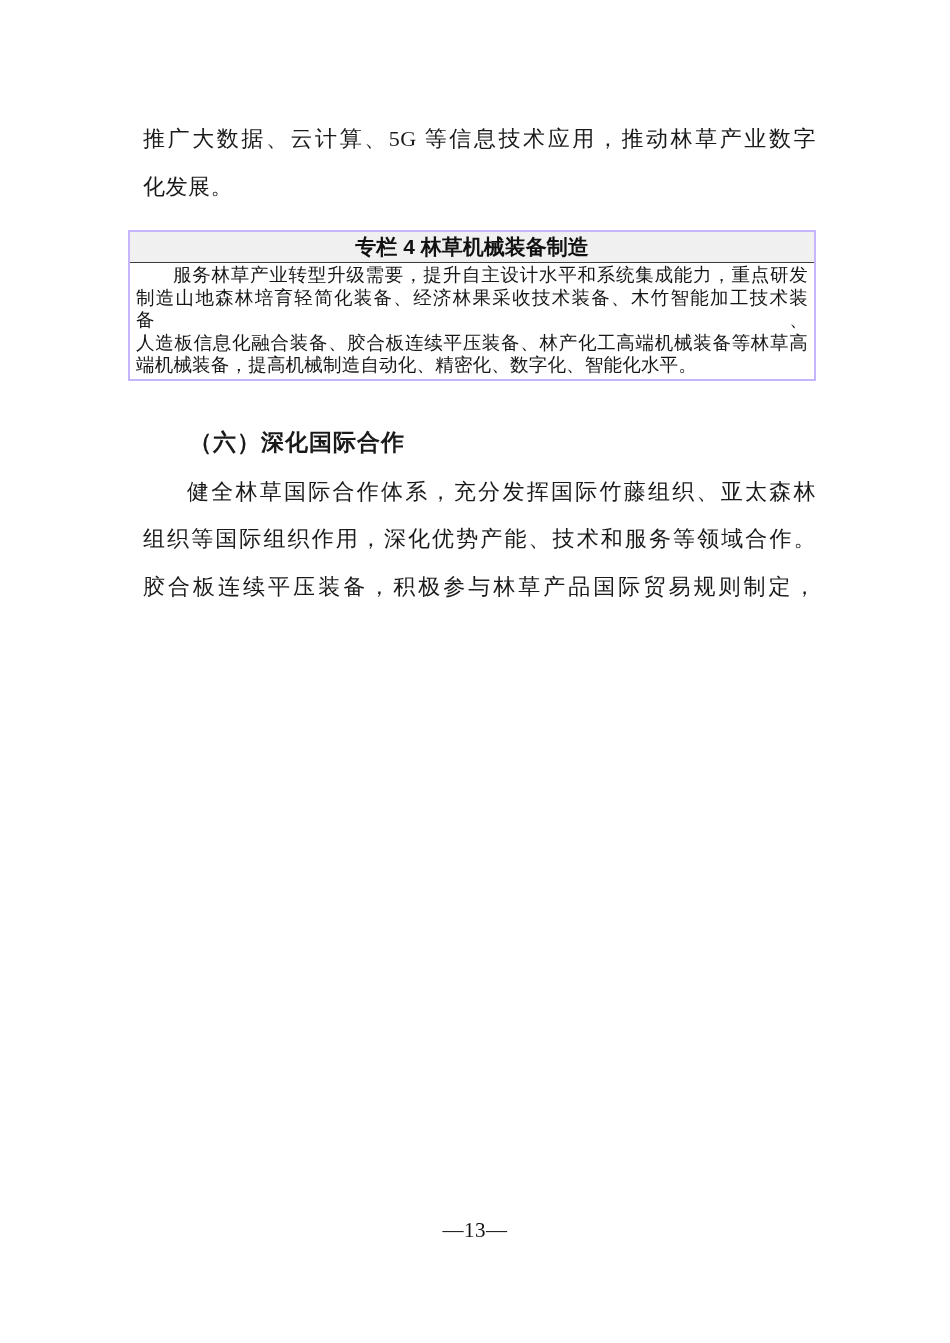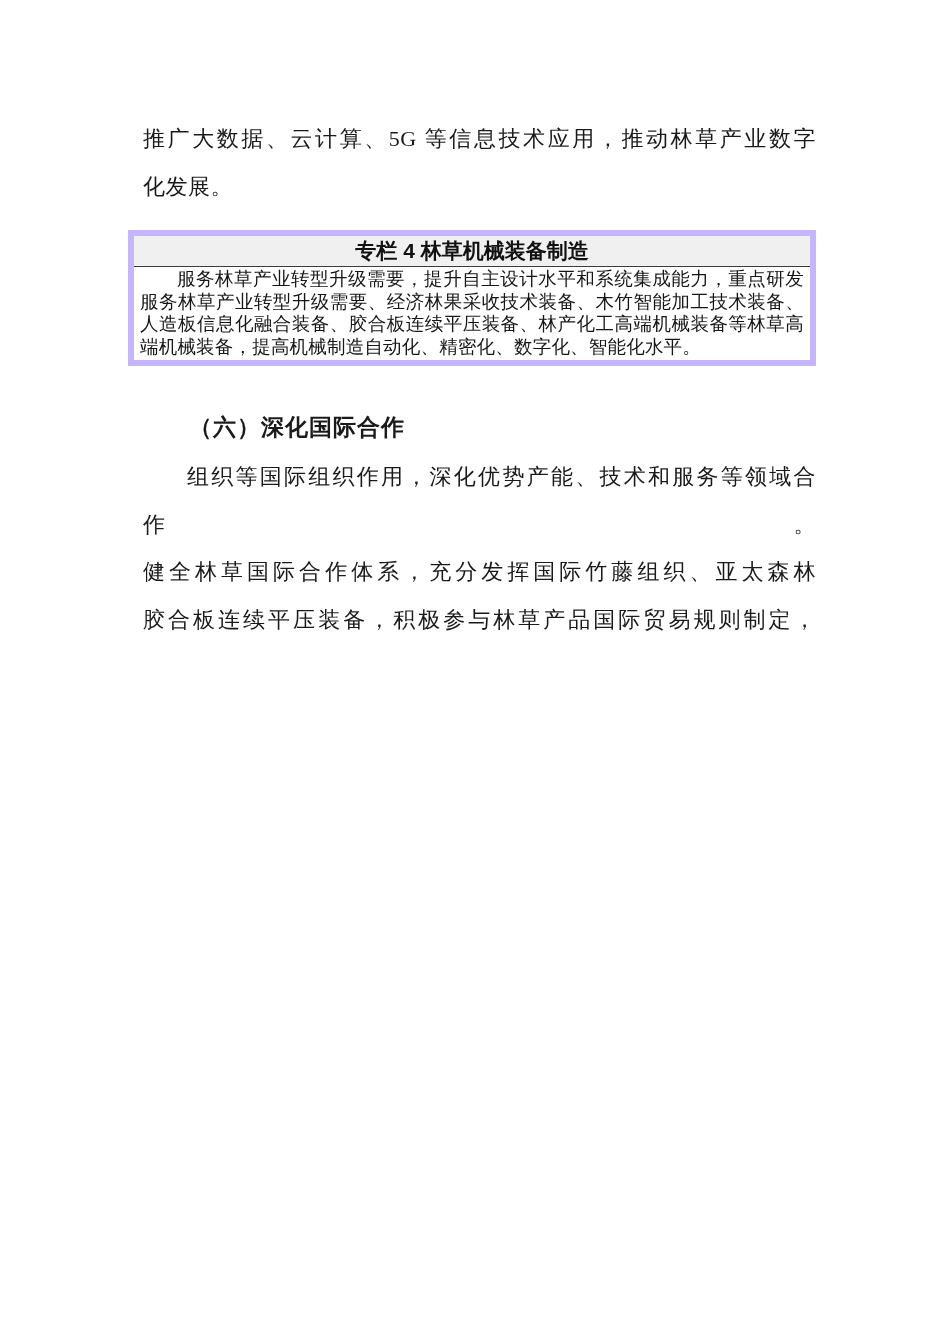--- a/index.html
+++ b/index.html
@@ -37,21 +37,21 @@
   }
   .indent-first .tline:first-child {
     text-indent: 2em;
   }
   
   .column-box {
     margin-left: -15px;
     margin-top: 20px;
     width: 688px;
     box-sizing: border-box;
-    border: 6px solid #c4b5fd;
+    border: 2px solid #c4b5fd;
   }
   .column-box-title {
     height: 30px;
     line-height: 30px;
     background: #f0f0f0;
     border-bottom: 1px solid #3d3d3d;
     text-align: center;
     font-family: "Liberation Sans", "DejaVu Sans", sans-serif;
     font-weight: bold;
     font-size: 21px;
@@ -95,29 +95,30 @@
 
     <div class="body-paragraph">
         <div class="tline">推广大数据、云计算、5G 等信息技术应用，推动林草产业数字</div>
         <div class="tline tline-last">化发展。</div>
       </div>
 
     <div class="column-box">
       <div class="column-box-title">专栏 4 林草机械装备制造</div>
       <div class="column-box-body body-box indent-first">
           <div class="tline">服务林草产业转型升级需要，提升自主设计水平和系统集成能力，重点研发</div>
-          <div class="tline">服务林草产业转型升级需要、经济林果采收技术装备、木竹智能加工技术装备、</div>
+          <div class="tline">制造山地森林培育轻简化装备、经济林果采收技术装备、木竹智能加工技术装备、</div>
           <div class="tline">人造板信息化融合装备、胶合板连续平压装备、林产化工高端机械装备等林草高</div>
           <div class="tline tline-last">端机械装备，提高机械制造自动化、精密化、数字化、智能化水平。</div>
         </div>
     </div>
 
     <div class="section-heading">（六）深化国际合作</div>
 
     <div class="body-paragraph paragraph-2 indent-first">
+        <div class="tline">健全林草国际合作体系，充分发挥国际竹藤组织、亚太森林</div>
         <div class="tline">组织等国际组织作用，深化优势产能、技术和服务等领域合作。</div>
-        <div class="tline">健全林草国际合作体系，充分发挥国际竹藤组织、亚太森林</div>
         <div class="tline">胶合板连续平压装备，积极参与林草产品国际贸易规则制定，</div>
       </div>
 
   </div>
 
+  <div class="page-number">—13—</div>
 </div>
 
 </body></html>

